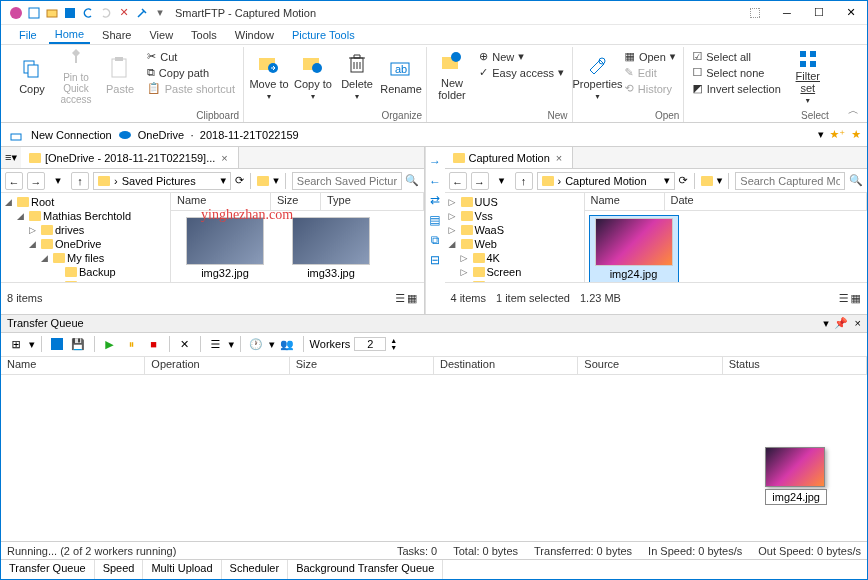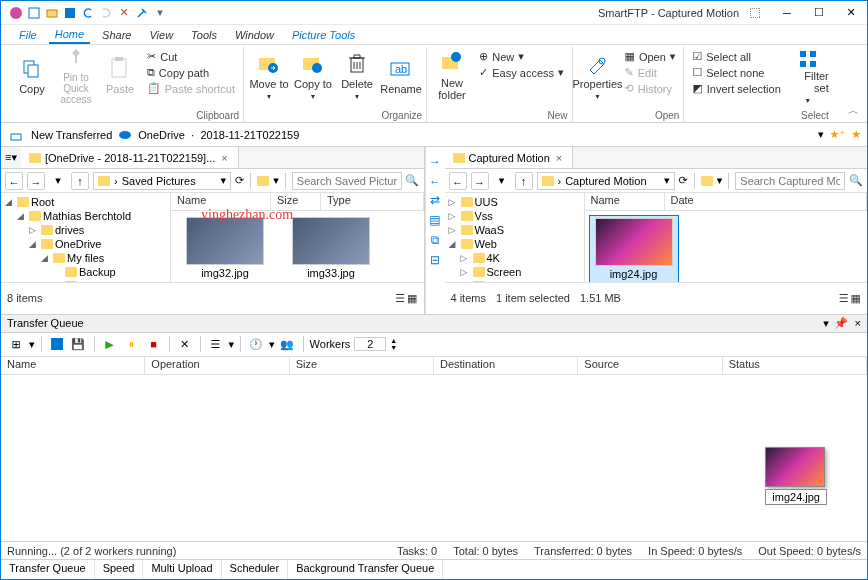--- a/index.html
+++ b/index.html
@@ -1,23 +1,23 @@
 <!DOCTYPE html>
 <html><head>
 <meta charset="utf-8">
 <style>
 * { margin: 0; padding: 0; box-sizing: border-box; font-family: 'Segoe UI', Tahoma, sans-serif; font-size: 11px; }
 body { width: 868px; height: 580px; background: #fff; border: 1px solid #0078d4; display: flex; flex-direction: column; overflow: hidden; }
 .titlebar { height: 24px; display: flex; align-items: center; background: #fff; border-bottom: 1px solid #e8e8e8; }
 .qat { display: flex; gap: 4px; padding: 0 8px; align-items: center; }
 .qat-icon { width: 14px; height: 14px; display: inline-flex; align-items: center; justify-content: center; cursor: pointer; }
-.title-text { flex: 1; text-align: right; font-size: 11px; color: #333; }
+.title-text { flex: 1; text-align: left; font-size: 11px; color: #333; }
 .win-controls { display: flex; }
 .win-btn { width: 32px; height: 24px; display: flex; align-items: center; justify-content: center; cursor: pointer; }
-.menubar { height: 20px; display: flex; gap: 6px; padding: 0 12px; align-items: center; border-bottom: 1px solid #e0e0e0; font-style: italic; }
+.menubar { height: 20px; display: flex; gap: 6px; padding: 0 12px; align-items: center; border-bottom: 1px solid #e0e0e0; }
 .menu-item { padding: 2px 6px; cursor: pointer; color: #333; }
 .menu-item.active { color: #0078d4; border-bottom: 2px solid #0078d4; }
 .menu-item.colored { color: #0078d4; }
 .ribbon { height: 78px; display: flex; border-bottom: 1px solid #d0d0d0; padding: 2px 6px 0; position: relative; }
 .ribbon-group { display: flex; flex-direction: column; border-right: 1px solid #e0e0e0; padding: 0 4px; }
 .ribbon-group-items { display: flex; flex: 1; align-items: flex-start; gap: 2px; }
 .ribbon-group-label { font-size: 10px; text-align: right; color: #666; padding: 1px 0; }
 .ribbon-big { display: flex; flex-direction: column; align-items: center; justify-content: center; width: 42px; height: 58px; cursor: pointer; gap: 2px; color: #333; }
 .ribbon-big.disabled { color: #aaa; }
 .ribbon-big-icon { width: 24px; height: 24px; }
@@ -291,36 +291,36 @@
             <span>Invert selection</span>
           </div>
       </div>
       <div class="ribbon-big">
         <svg class="ribbon-big-icon">
             <rect x="4" y="4" width="6" height="6" fill="#0078d4"></rect>
             <rect x="14" y="4" width="6" height="6" fill="#0078d4"></rect>
             <rect x="4" y="14" width="6" height="6" fill="#0078d4"></rect>
             <rect x="14" y="14" width="6" height="6" fill="#0078d4"></rect>
           </svg>
-        <span style="text-align:right;">Filter set</span>
+        <span style="text-align:center;text-decoration:underline;">Filter set</span>
         <span style="font-size:8px;">▾</span>
       </div>
     </div>
     <div class="ribbon-group-label">Select</div>
   </div>
   <span class="ribbon-collapse">︿</span>
 </div>
 
 <div class="addressbar">
   <span class="addr-btn">
       <svg width="14" height="14">
         <rect x="2" y="6" width="10" height="6" fill="none" stroke="#0078d4"></rect>
       </svg>
     </span>
-  <span>New Transferred</span>
+  <span>New Connection</span>
   <span>
       <svg width="14" height="10">
         <ellipse cx="7" cy="5" rx="6" ry="4" fill="#0078d4"></ellipse>
       </svg>
     </span>
   <span>OneDrive</span>
   <span>·</span>
   <span>2018-11-21T022159</span>
   <span style="flex:1"></span>
   <span>▾</span>
@@ -532,21 +532,21 @@
             </div>
             <div class="thumb" style="width: 90px;">
               <div class="thumb-img flower"></div>
             </div>
           </div>
       </div>
     </div>
     <div class="pane-status">
       <span>4 items</span>
       <span>1 item selected</span>
-      <span>1.51 MB</span>
+      <span>1.23 MB</span>
       <div class="view-switch">
         <span>☰</span>
         <span>▦</span>
       </div>
     </div>
     <div class="drag-preview">
       <div class="drag-thumb"></div>
       <div class="drag-label">img24.jpg</div>
     </div>
   </div>

